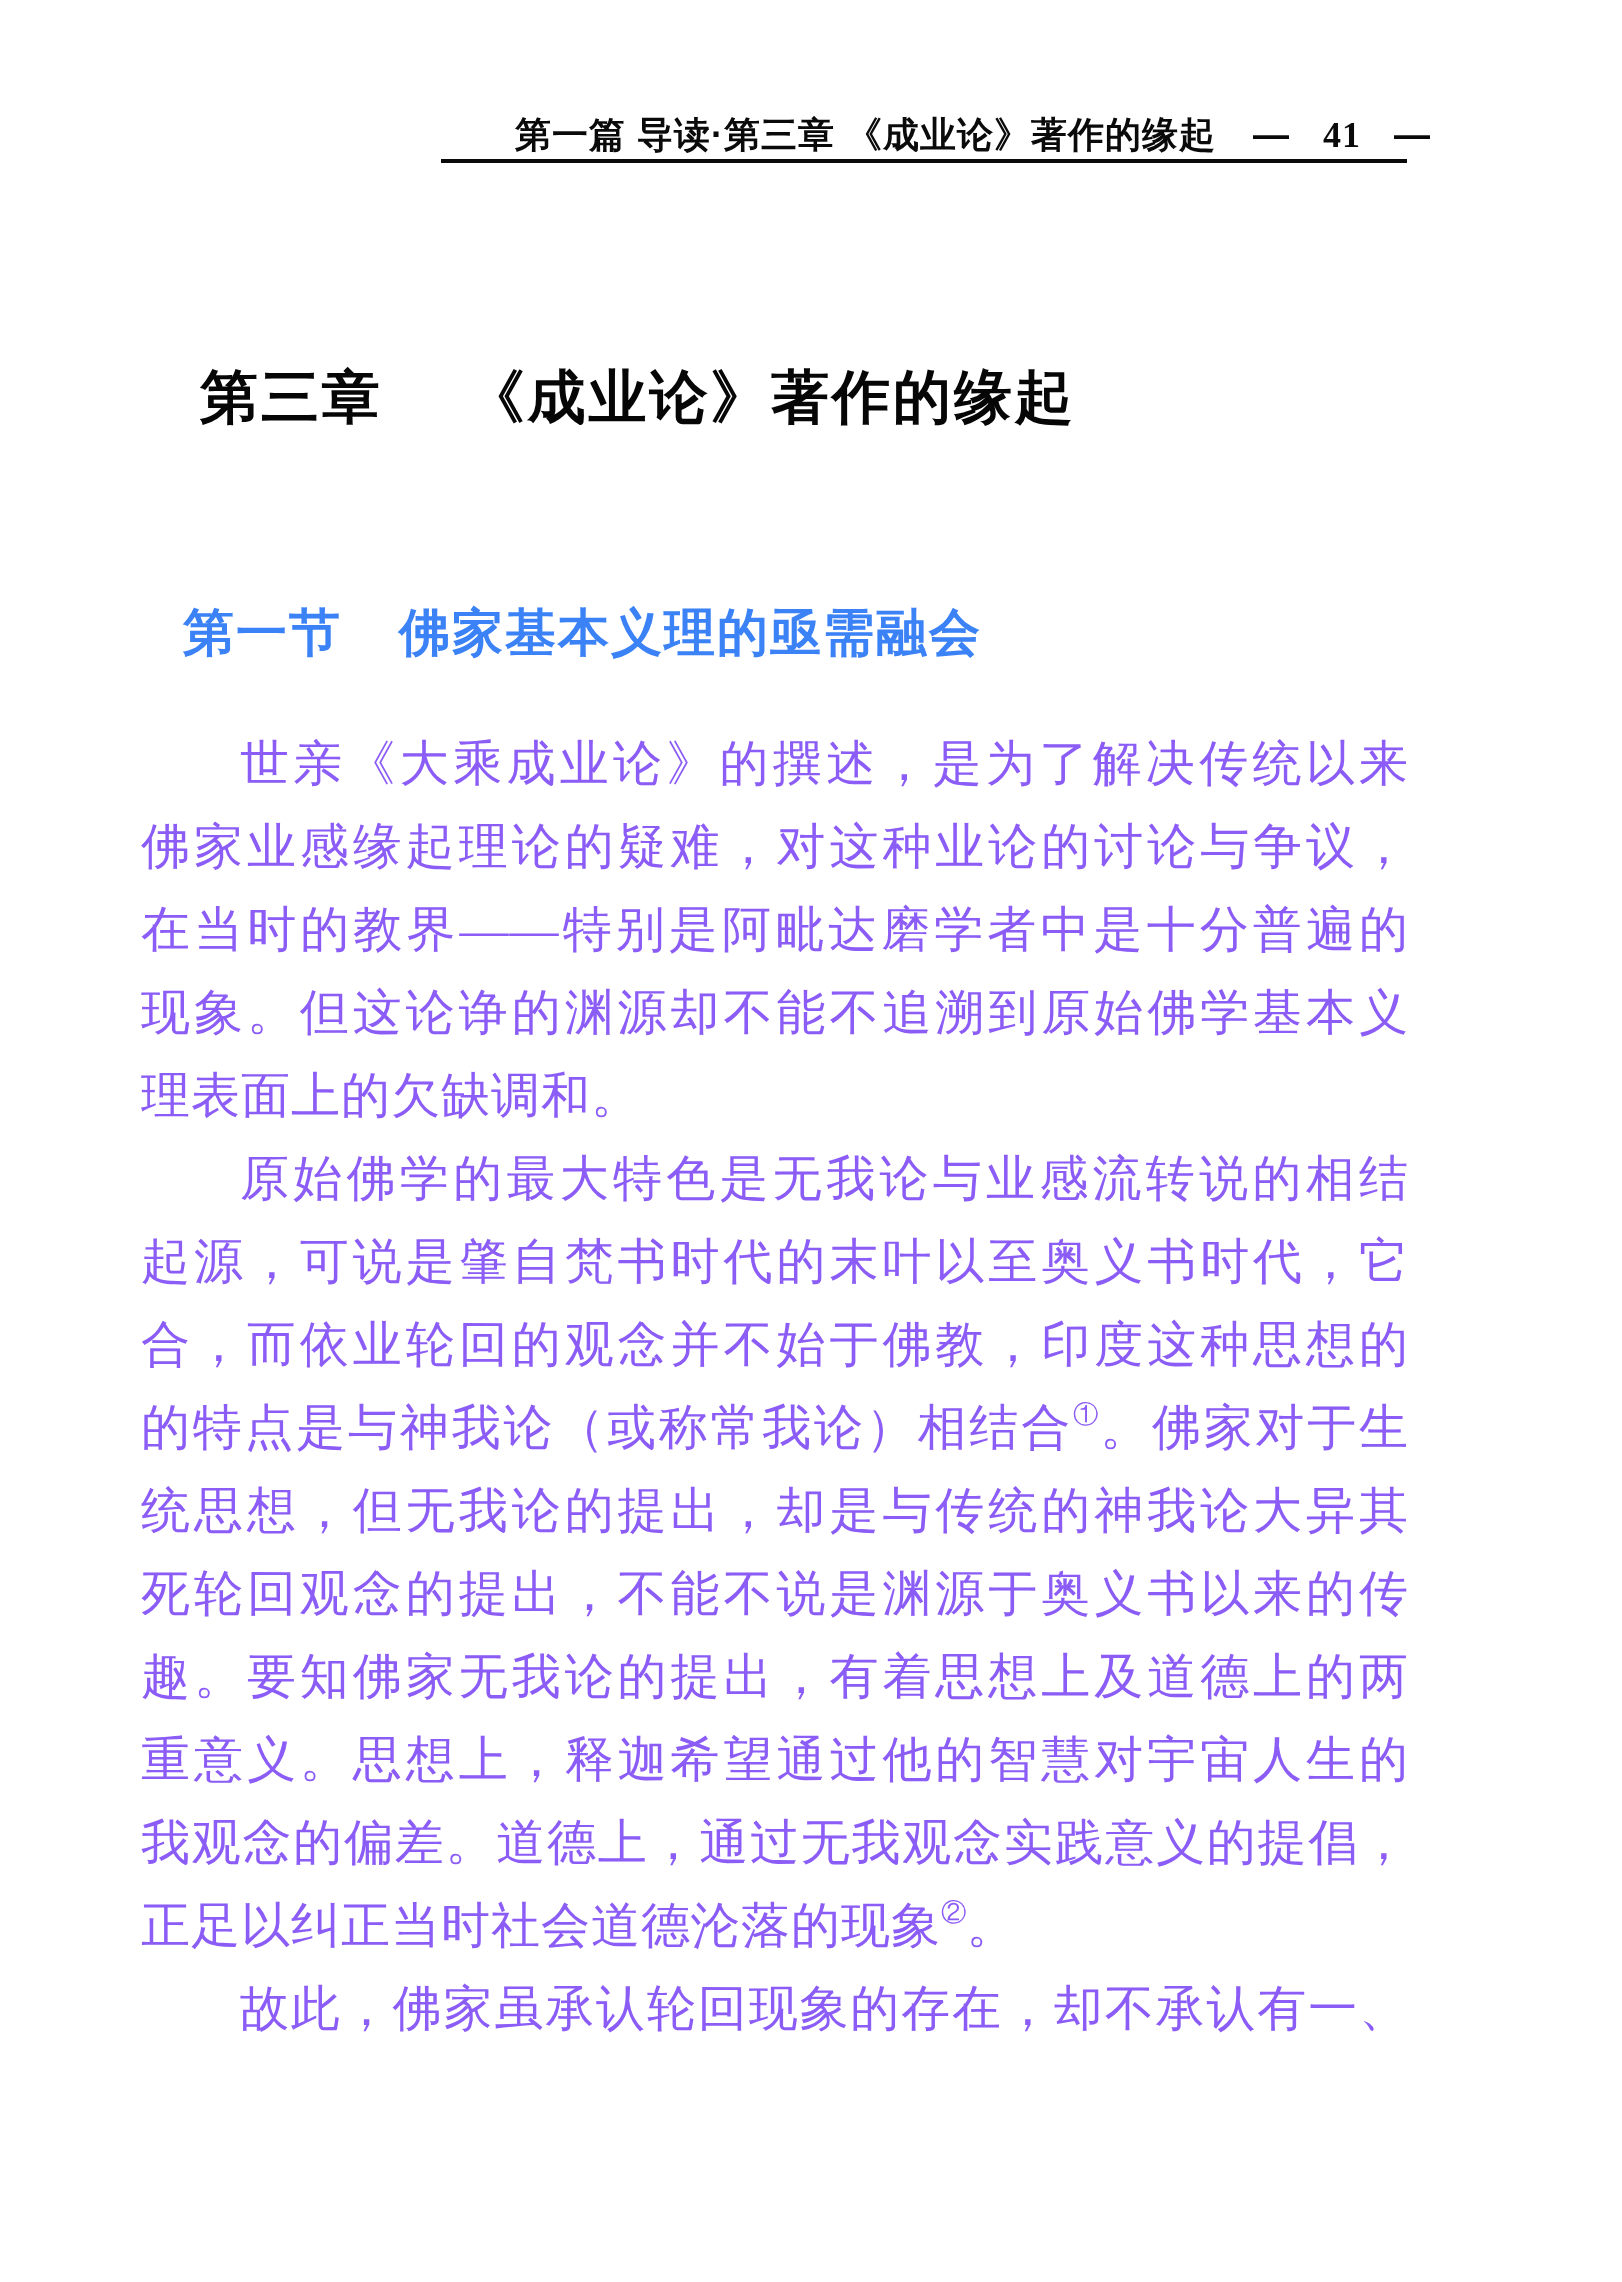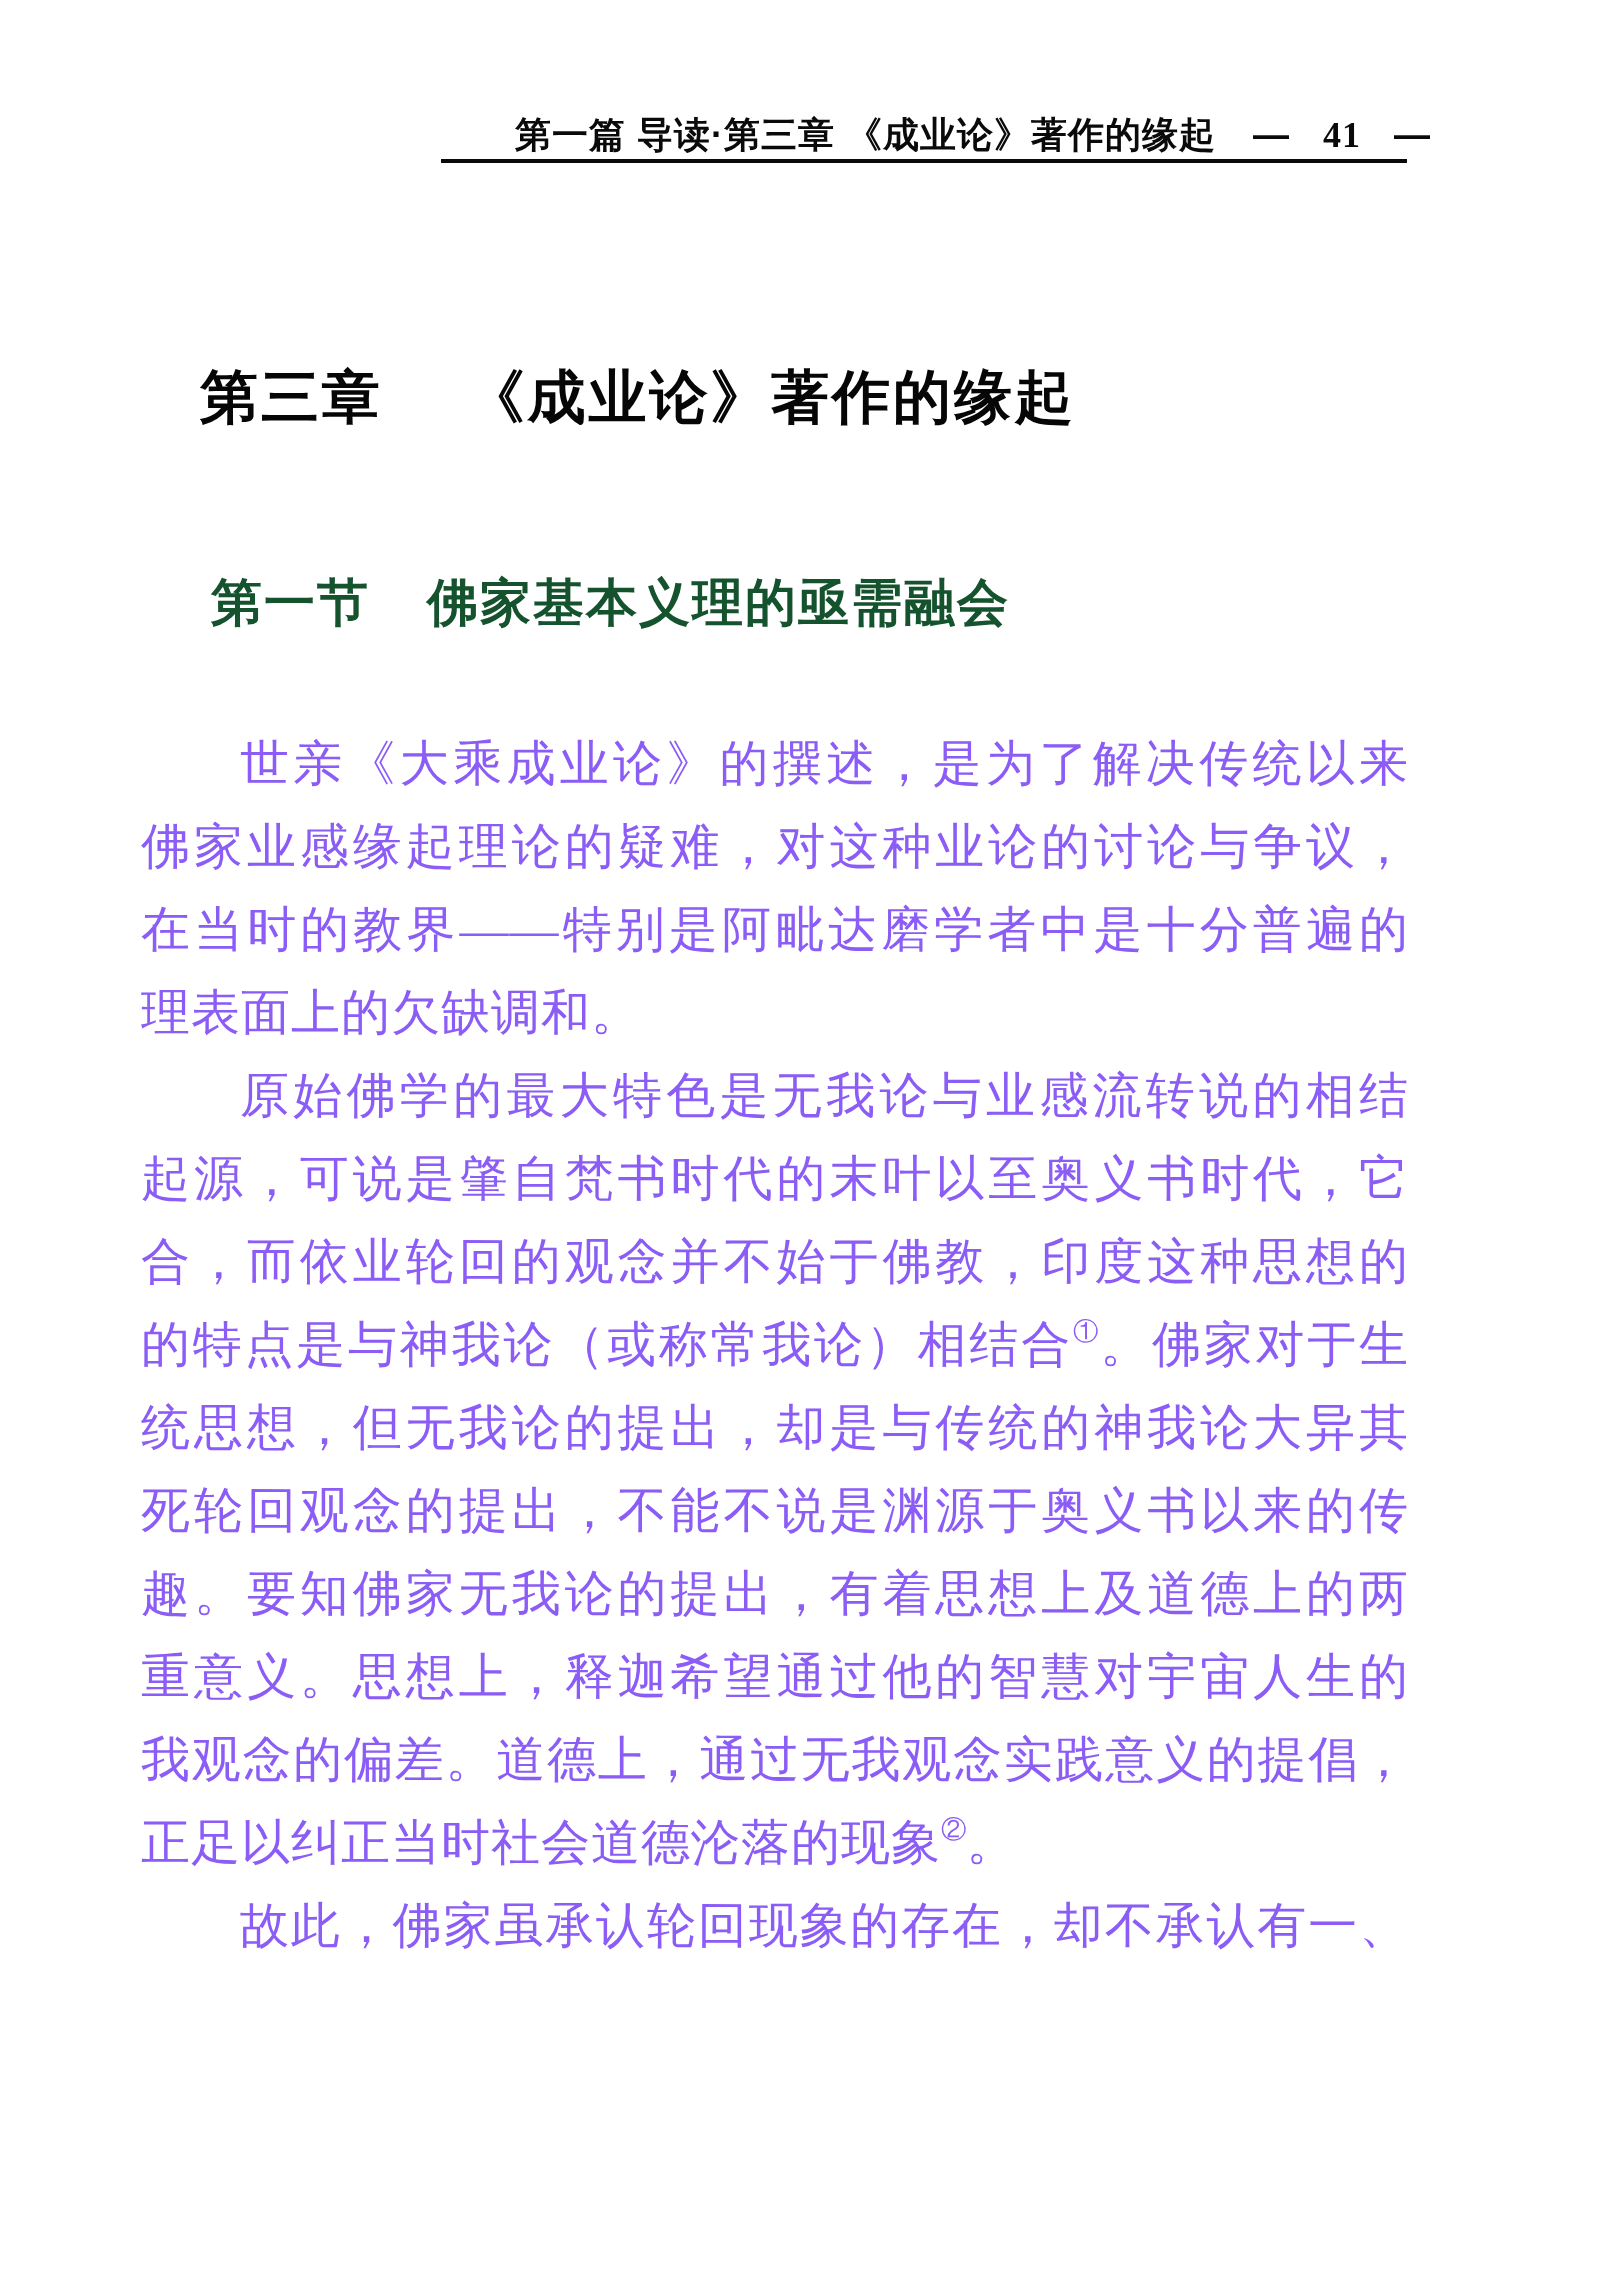--- a/index.html
+++ b/index.html
@@ -54,29 +54,28 @@
     letter-spacing: 2.9px;
     white-space: nowrap;
     color: #060606;
     margin-left: 20px;
   }
   .chapter-heading .chapter-title { margin-left: 84px; }
 
   
   .section-heading {
     position: absolute;
-    top: 569px;
+    top: 599px;
     left: 183px;
     font-family: "Liberation Sans", "DejaVu Sans", sans-serif;
     font-weight: 900;
     font-size: 51px;
     letter-spacing: 2px;
     white-space: nowrap;
-    color: #14532d;
-    margin-left: 28px;
+    color: #3b82f6;
   }
   .section-heading .section-title { margin-left: 57px; }
 
   
   .body-text {
     position: absolute;
     top: 722px;
     left: 141px;
     width: 1268px;
     font-size: 49px;
@@ -118,20 +117,21 @@
 
   <div class="section-heading">
     <span>第一节</span><span class="section-title">佛家基本义理的亟需融会</span>
   </div>
 
   <div class="body-text" id="body-text">
       <div>
         <div class="line fill indent">世亲《大乘成业论》的撰述，是为了解决传统以来</div>
         <div class="line fill">佛家业感缘起理论的疑难，对这种业论的讨论与争议，</div>
         <div class="line fill">在当时的教界——特别是阿毗达磨学者中是十分普遍的</div>
+        <div class="line fill">现象。但这论诤的渊源却不能不追溯到原始佛学基本义</div>
         <div class="line">理表面上的欠缺调和。</div>
       </div>
       <div>
         <div class="line fill indent">原始佛学的最大特色是无我论与业感流转说的相结</div>
         <div class="line fill">起源，可说是肇自梵书时代的末叶以至奥义书时代，它</div>
         <div class="line fill">合，而依业轮回的观念并不始于佛教，印度这种思想的</div>
         <div class="line fill">的特点是与神我论（或称常我论）相结合<sup>①</sup>。佛家对于生</div>
         <div class="line fill">统思想，但无我论的提出，却是与传统的神我论大异其</div>
         <div class="line fill">死轮回观念的提出，不能不说是渊源于奥义书以来的传</div>
         <div class="line fill">趣。要知佛家无我论的提出，有着思想上及道德上的两</div>

